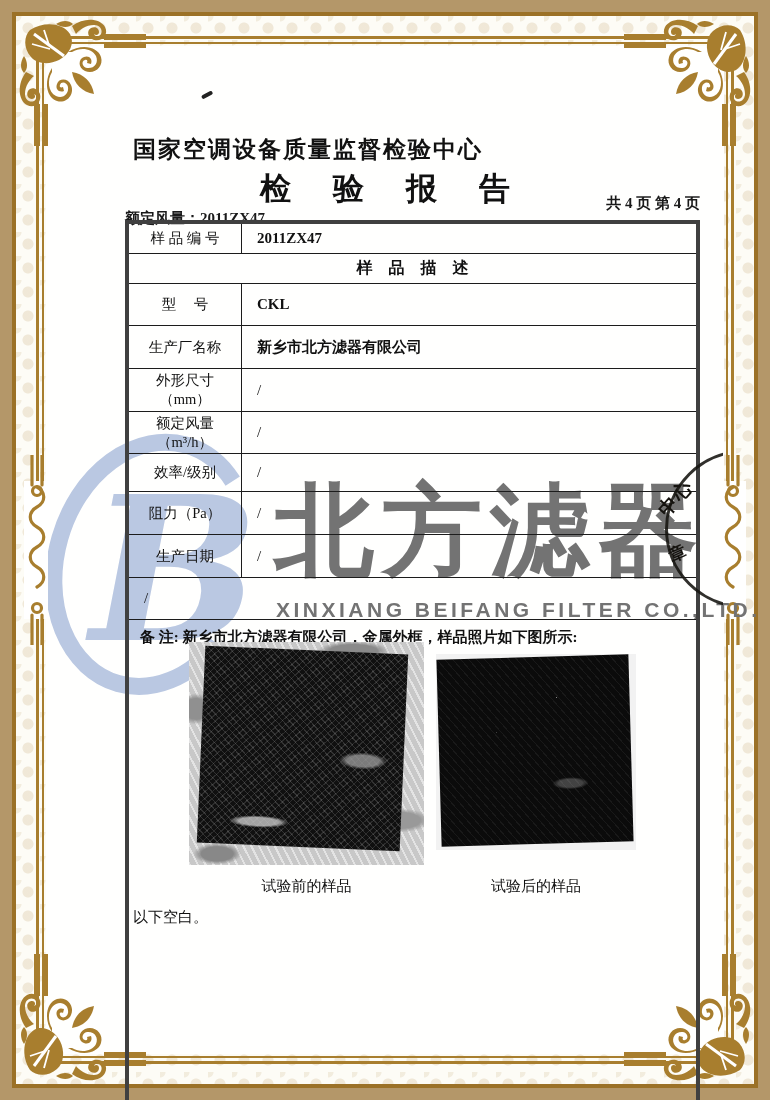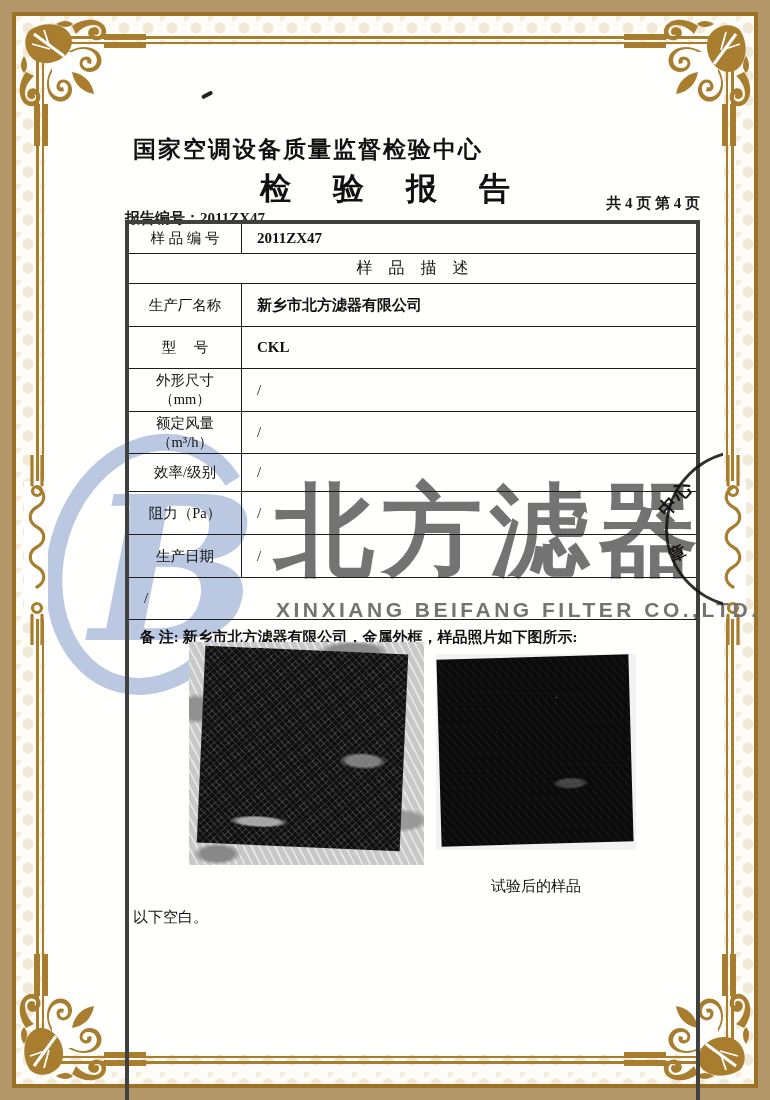--- a/index.html
+++ b/index.html
@@ -37,21 +37,21 @@
   .report-no{left:125px;top:209px;z-index:2;font-size:15px;font-weight:bold;color:#1a1a1a;}
   .pages{right:70px;top:194px;z-index:2;font-size:15px;font-weight:bold;color:#1a1a1a;}
   
   .report-table{left:125px;top:220px;width:575px;height:926px;z-index:2;border:4px solid #404040;box-sizing:border-box;}
   .trow{display:flex;border-bottom:1.6px solid #1c1c1c;box-sizing:border-box;}
   .tlabel{width:113px;border-right:1.6px solid #1c1c1c;box-sizing:border-box;display:flex;align-items:center;
     justify-content:center;font-size:14.5px;color:#111;text-align:center;padding:0 2px;}
   .tvalue{flex:1;display:flex;align-items:center;padding-left:15px;font-size:15px;color:#111;}
   .tvalue.bold{font-weight:bold;}
   .tsection{height:30px;border-bottom:1.6px solid #1c1c1c;box-sizing:border-box;display:flex;align-items:center;
-    justify-content:center;font-size:16px;font-weight:normal;letter-spacing:16px;text-indent:16px;color:#111;}
+    justify-content:center;font-size:16px;font-weight:bold;letter-spacing:16px;text-indent:16px;color:#111;}
   .sp{letter-spacing:7px;text-indent:7px;}
   .tremark{position:relative;height:345px;box-sizing:border-box;font-size:15px;color:#111;}
   .remark-line{position:absolute;left:11px;top:8px;white-space:nowrap;font-weight:bold;}
   
   .photo1{left:60px;top:22px;width:235px;height:223px;background:#c8c8c8;
     background-image:radial-gradient(ellipse 40px 18px at 12% 95%, #888 40%, transparent 60%),
       radial-gradient(ellipse 50px 20px at 90% 80%, #999 40%, transparent 60%),
       radial-gradient(ellipse 60px 16px at 70% 4%, #8a8a8a 40%, transparent 60%),
       radial-gradient(ellipse 30px 26px at 3% 30%, #909090 40%, transparent 60%),
       repeating-linear-gradient(63deg, rgba(255,255,255,.5) 0 2px, transparent 2px 7px);}
@@ -154,37 +154,37 @@
       <ellipse cx="104" cy="138" rx="96" ry="124" fill="none" stroke="#bac8e2" stroke-width="17" stroke-dasharray="520 180" stroke-dashoffset="-60"></ellipse>
     </g>
     <text x="42" y="212" font-family="DejaVu Serif, Liberation Serif, serif" font-style="italic" font-weight="bold" font-size="200" fill="#bac8e2">B</text>
   </svg>
 </div>
 <div class="abs wm-cn">北方滤器</div>
 <div class="abs wm-en">XINXIANG BEIFANG FILTER CO.,LTD.</div>
 
 <div class="abs title-org">国家空调设备质量监督检验中心</div>
 <div class="abs title-report">检验报告</div>
-<div class="abs report-no"><span>报告编号：</span><span>2011ZX47</span></div>
+<div class="abs report-no"><span>额定风量：</span><span>2011ZX47</span></div>
 <div class="abs pages">共 4 页  第 4 页</div>
 <div class="abs stray-mark"></div>
 
 <div class="abs report-table">
   <div class="trow" style="height:30px">
     <div class="tlabel">样 品 编 号</div>
     <div class="tvalue bold">2011ZX47</div>
   </div>
   <div class="tsection">样品描述</div>
-  <div class="trow" style="height:43px">
-    <div class="tlabel">生产厂名称</div>
-    <div class="tvalue bold">新乡市北方滤器有限公司</div>
-  </div>
   <div class="trow" style="height:42px">
     <div class="tlabel sp">型  号</div>
     <div class="tvalue bold">CKL</div>
+  </div>
+  <div class="trow" style="height:43px">
+    <div class="tlabel">生产厂名称</div>
+    <div class="tvalue bold">新乡市北方滤器有限公司</div>
   </div>
   <div class="trow" style="height:43px">
     <div class="tlabel">外形尺寸（mm）</div>
     <div class="tvalue">/</div>
   </div>
   <div class="trow" style="height:42px">
     <div class="tlabel">额定风量（m³/h）</div>
     <div class="tvalue">/</div>
   </div>
   <div class="trow" style="height:38px">
@@ -206,20 +206,21 @@
     <div class="remark-line">
       <span>备 注:</span>
       <span>新乡市北方滤器有限公司，金属外框，样品照片如下图所示:</span>
     </div>
     <div class="abs photo1">
         <div class="photo1-in"></div>
       </div>
     <div class="abs photo2">
         <div class="photo2-in"></div>
       </div>
+    <div class="caption cap1">试验前的样品</div>
     <div class="caption cap2">试验后的样品</div>
     <div class="blank-note">以下空白。</div>
   </div>
 </div>
 
 <div class="abs stamp-clip">
   <div class="stamp-ring"></div>
   <div class="stamp-t1">中心</div>
   <div class="stamp-t2">章</div>
 </div>

